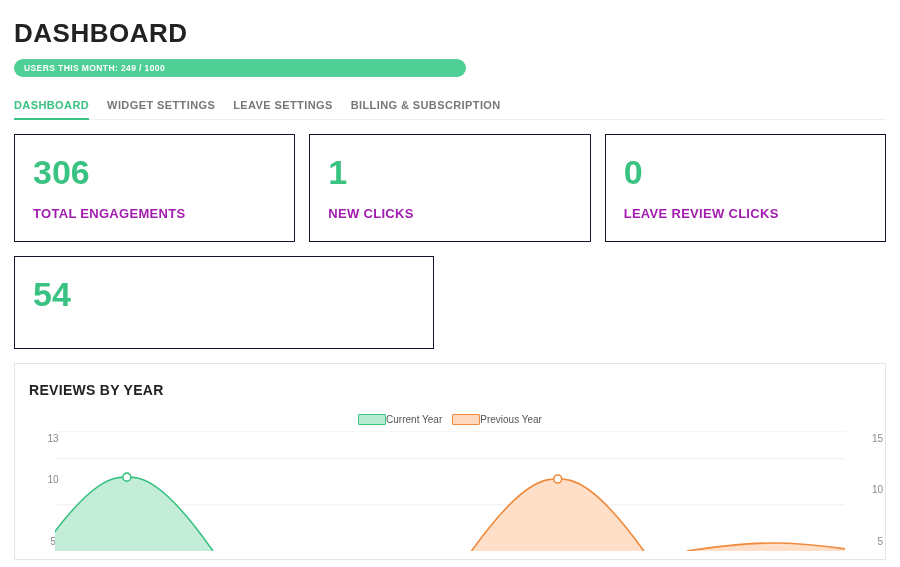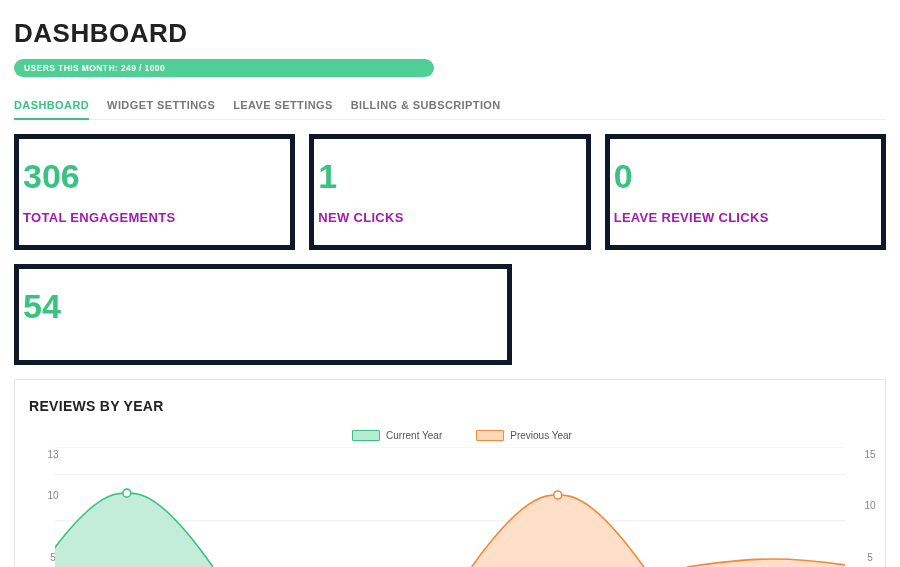--- a/index.html
+++ b/index.html
@@ -11,21 +11,21 @@
 }
 .page { padding: 18px 14px; }
 .page-title {
   font-size: 26px;
   font-weight: 800;
   letter-spacing: 0.5px;
   color: #222;
   margin-bottom: 10px;
 }
 .usage-bar-wrap {
-  width: 420px;
+  width: 452px;
   height: 18px;
   background: #4fcf95;
   border-radius: 9px;
   position: relative;
   margin-bottom: 22px;
   overflow: hidden;
 }
 .usage-bar-text {
   position: absolute;
   left: 10px;
@@ -61,22 +61,22 @@
   height: 2px;
   background: #39c281;
 }
 .stats-row {
   display: grid;
   grid-template-columns: repeat(3, 1fr);
   gap: 14px;
   margin-bottom: 14px;
 }
 .stat-card {
-  border: 5px solid #0f172a;
-  padding: 18px 18px 20px 4px;
+  border: 1px solid #0f172a;
+  padding: 18px 18px 20px 18px;
   background: #fff;
 }
 .stat-value {
   font-size: 34px;
   font-weight: 800;
   color: #39c281;
   margin-bottom: 14px;
 }
 .stat-label {
   font-size: 13px;
@@ -84,21 +84,21 @@
   letter-spacing: 0.3px;
   color: #a21caf;
 }
 .stats-row2 {
   display: grid;
   grid-template-columns: 300px;
   gap: 14px;
   margin-bottom: 14px;
 }
 .stats-row2 .stat-card {
-  width: 498px;
+  width: 420px;
 }
 .chart-card {
   border: 1px solid #e5e5e5;
   padding: 18px 14px 8px 14px;
   background: #fff;
 }
 .chart-title {
   font-size: 14px;
   font-weight: 800;
   letter-spacing: 0.3px;
@@ -106,24 +106,22 @@
 }
 .legend {
   display: flex;
   justify-content: center;
   gap: 10px;
   margin-bottom: 6px;
 }
 .legend-item {
   display: flex;
   align-items: center;
-  gap: 6px;
   font-size: 10px;
   color: #555;
-  margin-left: 24px;
 }
 .legend-swatch {
   width: 28px;
   height: 11px;
   border: 1px solid;
   border-radius: 1px;
 }
 .chart-area {
   position: relative;
   height: 120px;
@@ -139,21 +137,21 @@
 }
 .yaxis-left, .yaxis-right {
   position: absolute;
   top: 0;
   bottom: 0;
   width: 24px;
   font-size: 10px;
   color: #888;
 }
 .yaxis-left { left: 0; text-align: center; }
-.yaxis-right { right: 1px; text-align: center; }
+.yaxis-right { right: 12px; text-align: right; }
 .ytick {
   position: absolute;
   width: 100%;
   transform: translateY(-50%);
 }
 </style>
 </head>
 <body>
 
 <div class="page">

